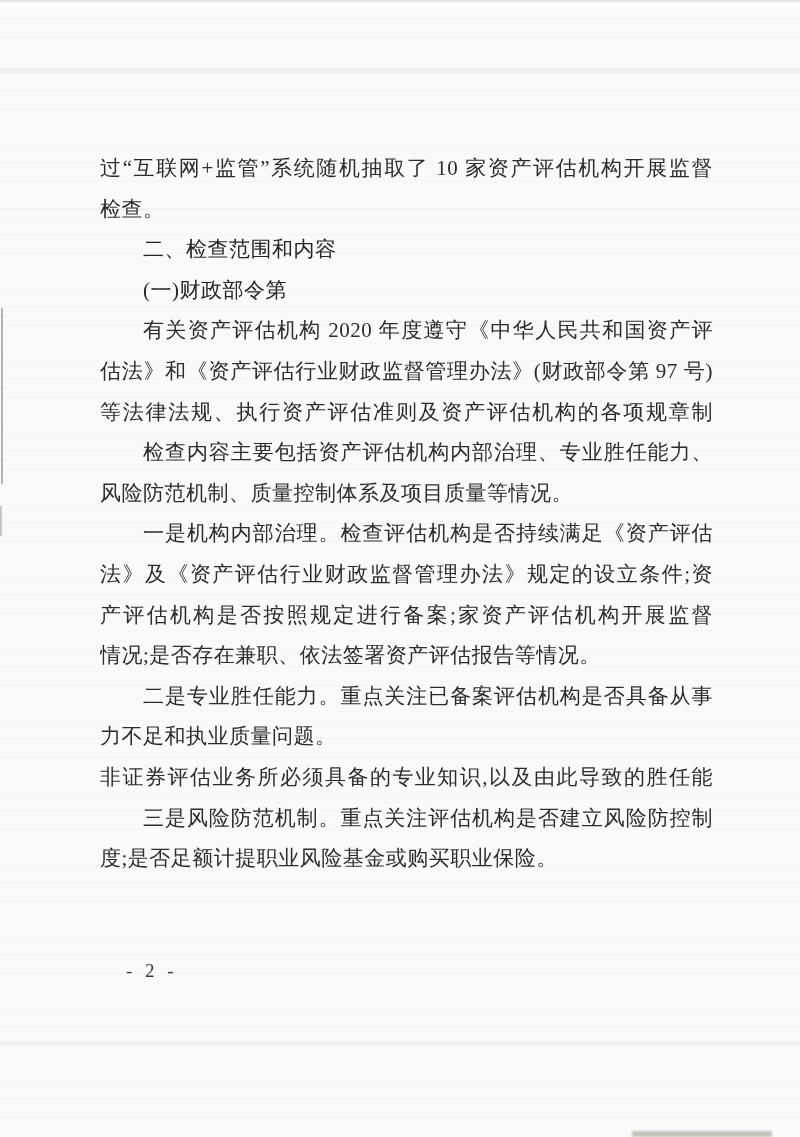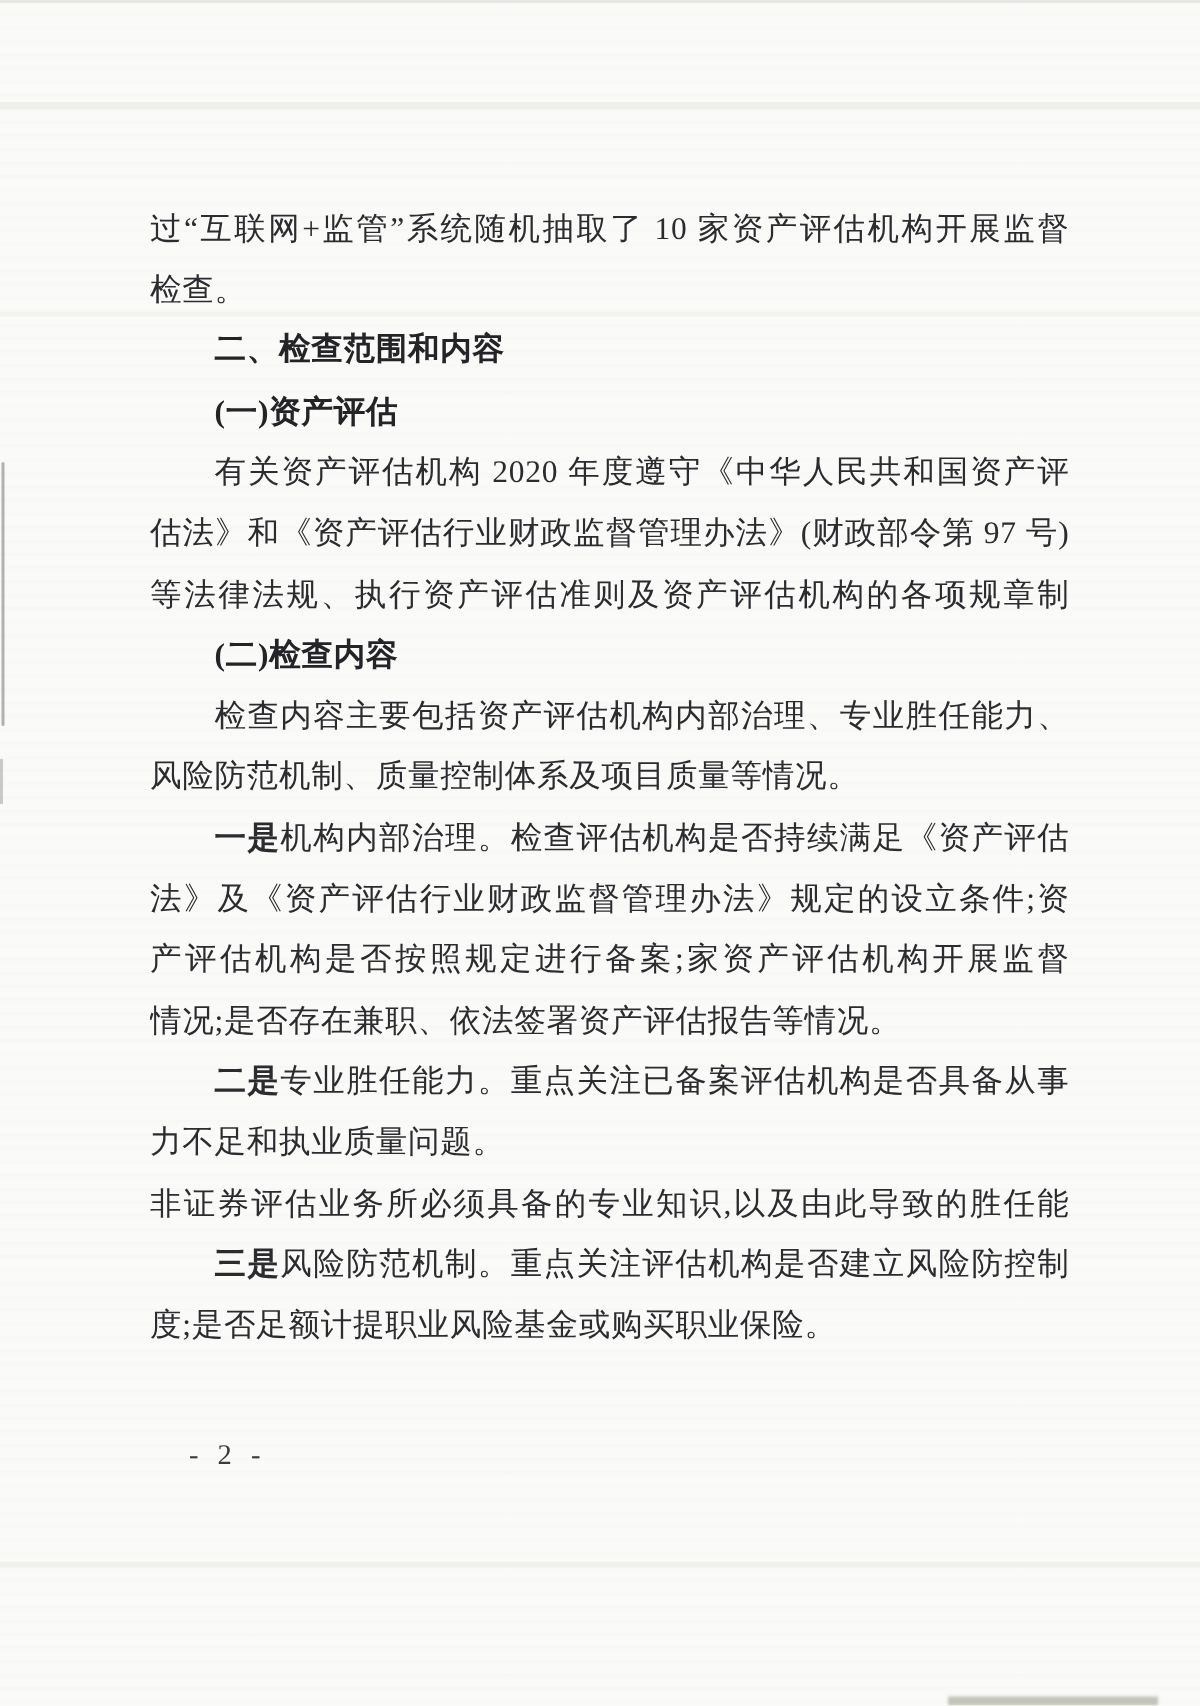--- a/index.html
+++ b/index.html
@@ -54,41 +54,41 @@
   .corner-smudge {
     position: absolute;
     left: 632px; top: 1131px; width: 140px; height: 6px;
     background: #b4b7a8; opacity: .8;
     filter: blur(1px);
   }
   
   .text-block {
     position: absolute;
     left: 100px;
-    top: 132px;
+    top: 148px;
     width: 613px;
     color: #2c2b2f;
   }
   .line {
     height: 40.6px;
     line-height: 40.6px;
     font-size: 21px;
     overflow: hidden;
     white-space: normal;
     letter-spacing: 0.5px;
   }
   .line.justify {
     text-align: justify;
     text-align-last: justify;
   }
   .line.indent {
     padding-left: 43px;
   }
   .line .bold {
-    font-weight: bold;
+    font-weight: normal;
   }
   .line.h1 {
     font-family: "Liberation Sans", "DejaVu Sans", sans-serif;
     font-weight: bold;
     color: #242327;
   }
   .line.h2 {
     font-weight: bold;
     color: #242327;
   }
@@ -111,25 +111,24 @@
   <div class="streak s2"></div>
   <div class="streak s3"></div>
   <div class="edge-line-1"></div>
   <div class="edge-line-2"></div>
   <div class="corner-smudge"></div>
 
   <div class="text-block">
       <div class="line p justify"><span>过“互联网+监管”系统随机抽取了 10 家资产评估机构开展监督</span></div>
       <div class="line p"><span>检查。</span></div>
       <div class="line h1 indent"><span class="bold">二、检查范围和内容</span></div>
-      <div class="line h2 indent"><span class="bold">(一)资产评估</span></div>
+      <div class="line h2 indent"><span class="bold">(一)财政部令第</span></div>
       <div class="line p indent justify"><span>有关资产评估机构 2020 年度遵守《中华人民共和国资产评</span></div>
       <div class="line p justify"><span>估法》和《资产评估行业财政监督管理办法》(财政部令第 97 号)</span></div>
       <div class="line p justify"><span>等法律法规、执行资产评估准则及资产评估机构的各项规章制度、</span></div>
-      <div class="line h2 indent"><span class="bold">(二)检查内容</span></div>
       <div class="line p indent justify"><span>检查内容主要包括资产评估机构内部治理、专业胜任能力、</span></div>
       <div class="line p"><span>风险防范机制、质量控制体系及项目质量等情况。</span></div>
       <div class="line p indent justify"><span class="bold">一是</span><span>机构内部治理。检查评估机构是否持续满足《资产评估</span></div>
       <div class="line p justify"><span>法》及《资产评估行业财政监督管理办法》规定的设立条件;资</span></div>
       <div class="line p justify"><span>产评估机构是否按照规定进行备案;家资产评估机构开展监督</span></div>
       <div class="line p"><span>情况;是否存在兼职、依法签署资产评估报告等情况。</span></div>
       <div class="line p indent justify"><span class="bold">二是</span><span>专业胜任能力。重点关注已备案评估机构是否具备从事</span></div>
       <div class="line p"><span>力不足和执业质量问题。</span></div>
       <div class="line p justify"><span>非证券评估业务所必须具备的专业知识,以及由此导致的胜任能</span></div>
       <div class="line p indent justify"><span class="bold">三是</span><span>风险防范机制。重点关注评估机构是否建立风险防控制</span></div>

